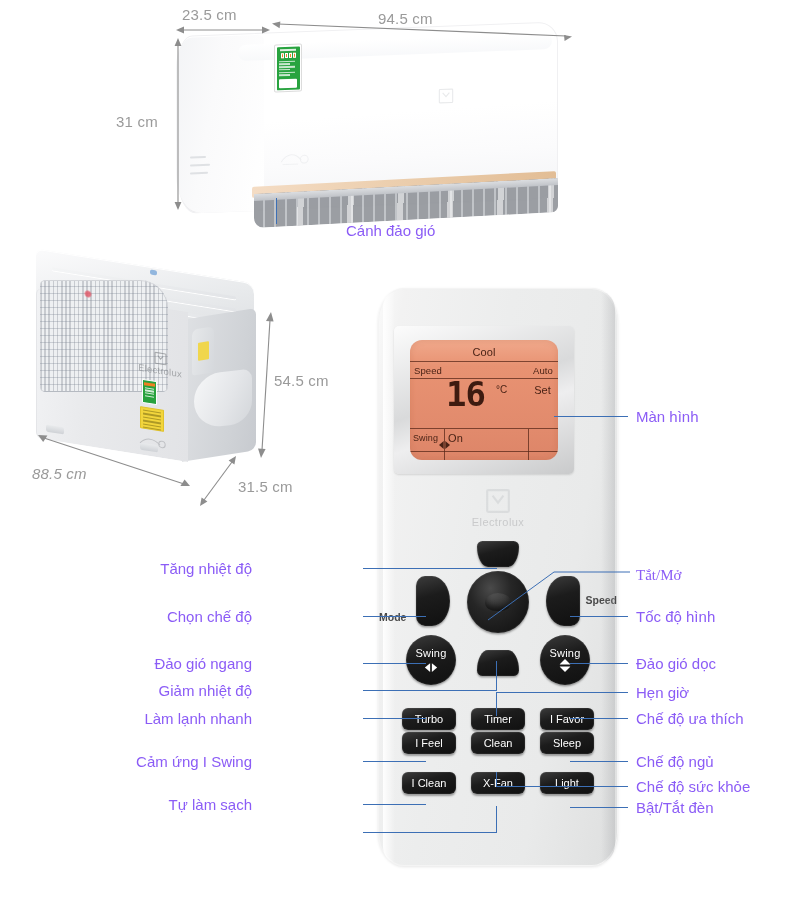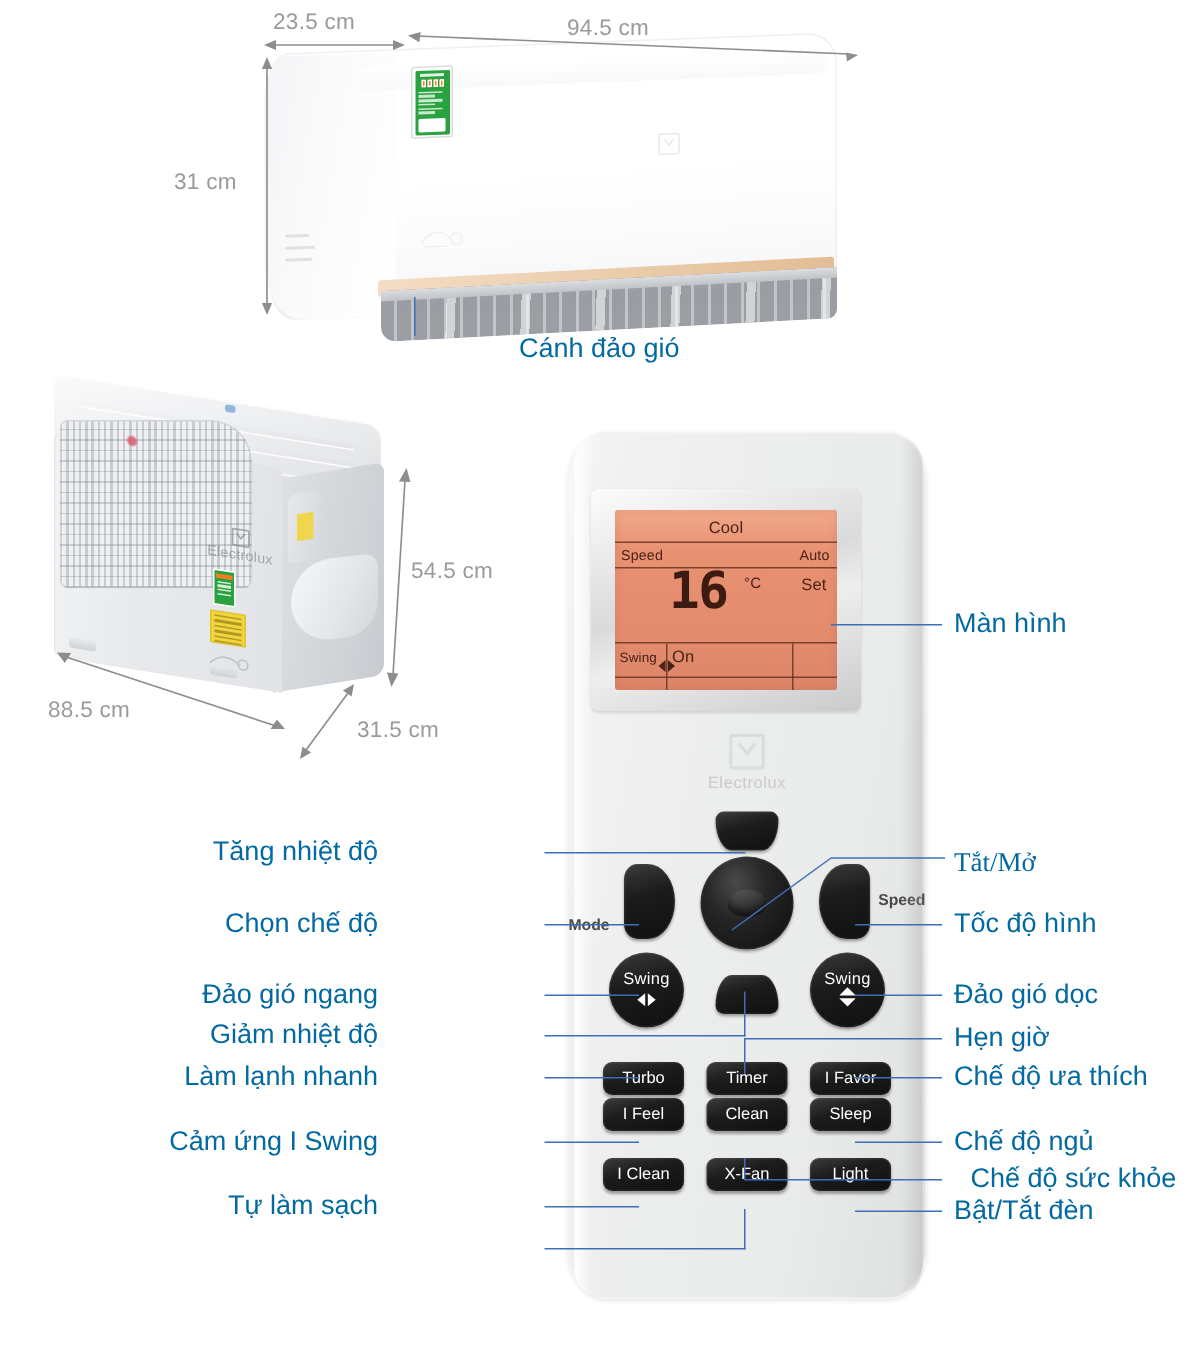--- a/index.html
+++ b/index.html
@@ -18,22 +18,22 @@
 
   .dim-label {
     position: absolute;
     color: #9a9a9a;
     font-size: 15px;
     letter-spacing: .2px;
     white-space: nowrap;
   }
   .callout-label {
     position: absolute;
-    color: #0369a1;
-    font-size: 18px;
+    color: #8b5cf6;
+    font-size: 15px;
     white-space: nowrap;
   }
   .callout-label.right { text-align: left; }
   .callout-label.left  { text-align: right; }
 
   .leader {
     position: absolute;
     background: #3c6fb5;
     height: 1px;
   }
@@ -325,21 +325,21 @@
     width: 180px; height: 148px;
     background: linear-gradient(160deg,#fcfcfc,#d9dadb 45%,#eeeeef 60%,#c9cacb);
     border-radius: 5px;
     box-shadow: 0 1px 2px rgba(0,0,0,.12);
     padding: 14px 16px;
   }
   .screen {
     position: relative;
     width: 100%; height: 100%;
     background: linear-gradient(180deg,#f0a98c 0%, #e89272 22%, #e28b6d 70%, #dd8568 100%);
-    border-radius: 2px;
+    border-radius: 12px;
     box-shadow: inset 0 0 6px rgba(150,70,40,.18);
     overflow: hidden;
     font-family: "Liberation Sans", sans-serif;
   }
   .scr-line { position:absolute; left:0; right:0; height:1px; background: rgba(90,40,25,.75); }
   .scr-vline { position:absolute; top:0; bottom:0; width:1px; background: rgba(90,40,25,.75); }
   .scr-txt {
     position:absolute;
     color: #4a2316;
     font-size: 9.5px;
@@ -591,21 +591,21 @@
     <div class="ou-foot f2"></div>
   </div>
 
   <div class="dim-label" style="left:274px; top:372px;">54.5 cm</div>
   <svg class="arrow-v" style="left:256px; top:312px; width:22px; height:146px;">
     <line x1="14" y1="8" x2="6" y2="138"></line>
     <polygon points="15,0 10,9 17.6,9.4"></polygon>
     <polygon points="5,146 2,136.4 9.6,137"></polygon>
   </svg>
 
-  <div class="dim-label" style="left:32px; top:465px;">88.5 cm</div>
+  <div class="dim-label" style="left:32px; top:465px;font-style:italic;">88.5 cm</div>
   <svg class="arrow-d" style="left:38px; top:432px; width:152px; height:58px;">
     <line x1="6" y1="6" x2="146" y2="52"></line>
     <polygon points="0,3 9.4,3.4 5.2,10"></polygon>
     <polygon points="152,54 142.4,54 146.6,47.6"></polygon>
   </svg>
 
   <div class="dim-label" style="left:238px; top:478px;">31.5 cm</div>
   <svg class="arrow-d" style="left:198px; top:456px; width:40px; height:50px;">
     <line x1="34" y1="6" x2="6" y2="44"></line>
     <polygon points="38,0 30.6,4.4 36.4,8.4"></polygon>
@@ -753,18 +753,18 @@
   <div class="callout-label right lbl-right" style="left:636px; top:692px;">Hẹn giờ</div>
 
   <div class="leader" style="left:570px; top:718px; width:58px;"></div>
   <div class="callout-label right lbl-right" style="left:636px; top:718px;">Chế độ ưa thích</div>
 
   <div class="leader" style="left:570px; top:761px; width:58px;"></div>
   <div class="callout-label right lbl-right" style="left:636px; top:761px;">Chế độ ngủ</div>
 
   <div class="leader-v" style="left:496px; top:772px; height:14px;"></div>
   <div class="leader" style="left:496px; top:786px; width:132px;"></div>
-  <div class="callout-label right lbl-right" style="left:636px; top:786px;margin-left:11px;">Chế độ sức khỏe</div>
+  <div class="callout-label right lbl-right" style="left:636px; top:786px;">Chế độ sức khỏe</div>
 
   <div class="leader" style="left:570px; top:807px; width:58px;"></div>
   <div class="callout-label right lbl-right" style="left:636px; top:807px;">Bật/Tắt đèn</div>
 
 </div>
 
 </body></html>

